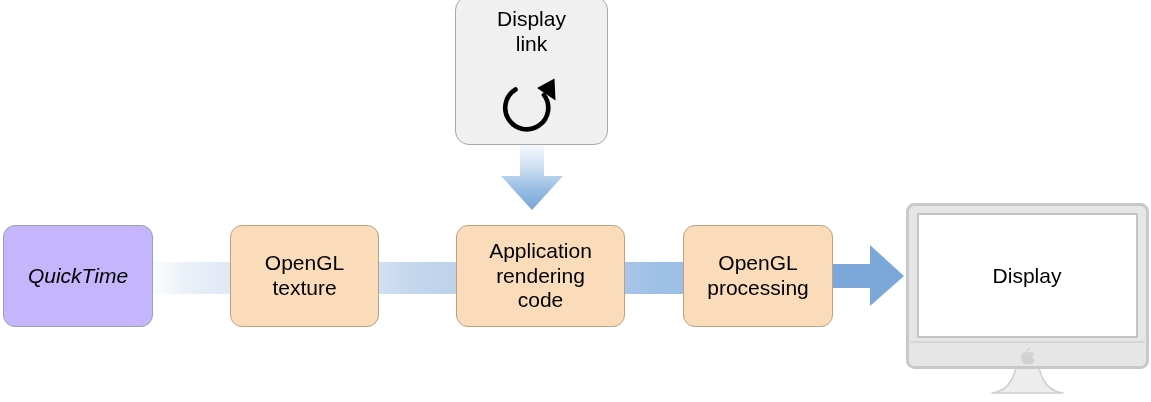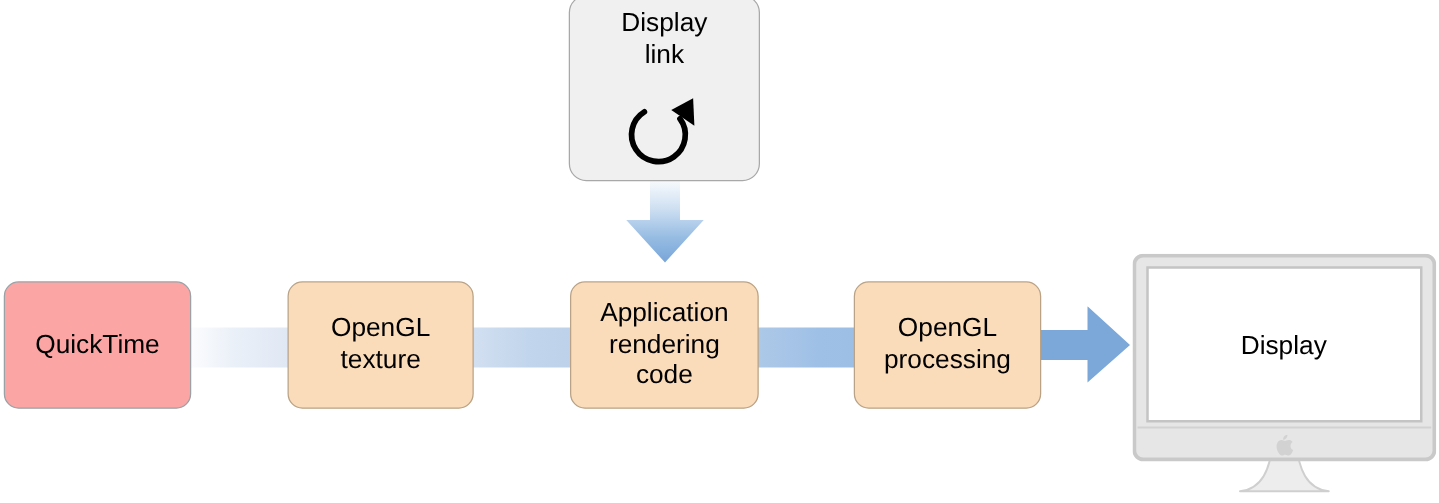--- a/index.html
+++ b/index.html
@@ -18,37 +18,38 @@
     display:flex;align-items:center;justify-content:center;
     text-align:center;
     color:#000;
     font-size:21px;
     line-height:1.18;
     z-index:5;
   }
   .node .lbl{display:block;white-space:pre-line;}
 
   .node-blue{
-    background:#fca5a5;
+    background:#c4b5fd;
     border:1px solid #9aa2a6;
+    font-style:italic;
   }
   .node-orange{
     background:#fadcba;
     border:1px solid #b9a285;
   }
   .node-grey{
     background:#f0f0f0;
     border:1px solid #a8a8a8;
     border-radius:14px;
   }
 
   
   #n-quicktime{left:3px;  top:225px; width:150px; height:102px;}
   #n-gltexture{left:230px;top:225px; width:149px; height:102px;}
-  #n-apprender{left:456px;top:225px; width:151px; height:102px;}
+  #n-apprender{left:456px;top:225px; width:169px; height:102px;}
   #n-glprocess{left:683px;top:225px; width:150px; height:102px;}
 
   #n-displaylink{left:455px;top:-4px;width:153px;height:149px;
       flex-direction:column;align-items:center;justify-content:flex-start;
       padding-top:9px;}
   #n-displaylink .lbl{font-size:21px;line-height:1.2;}
 
   
   #loop-icon{position:absolute;left:497px;top:78px;width:66px;height:62px;z-index:6;}
 

